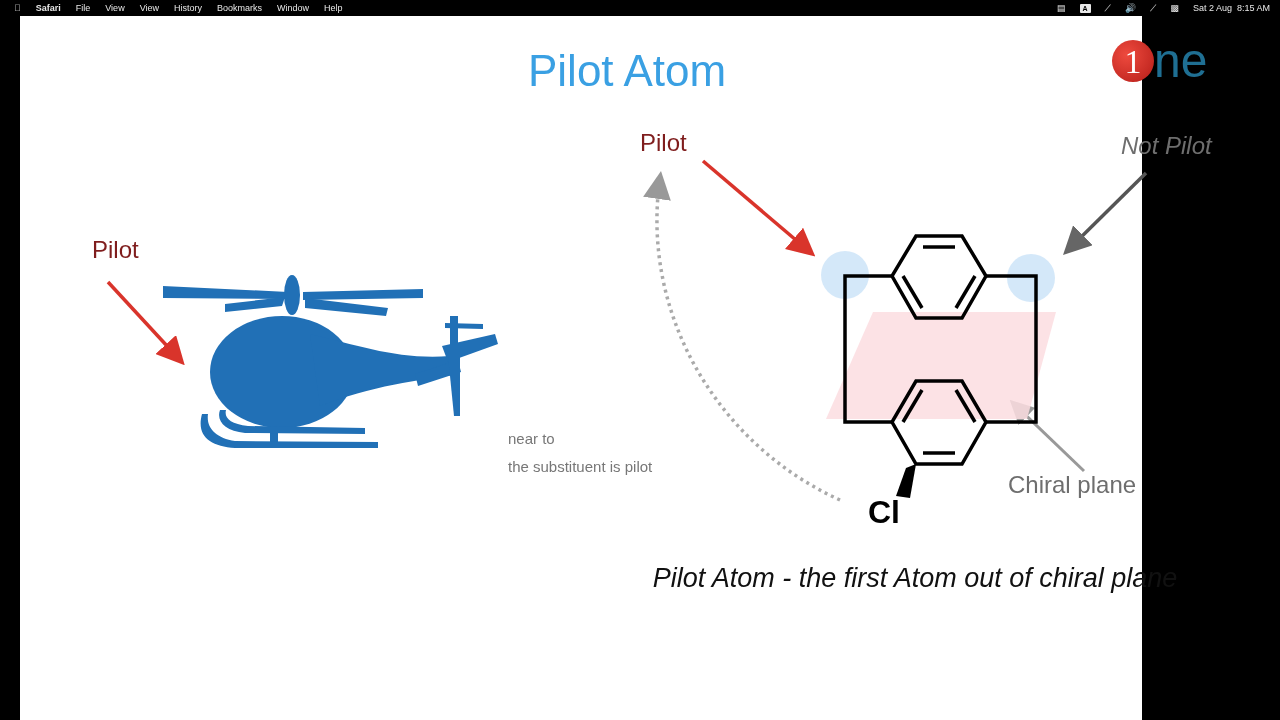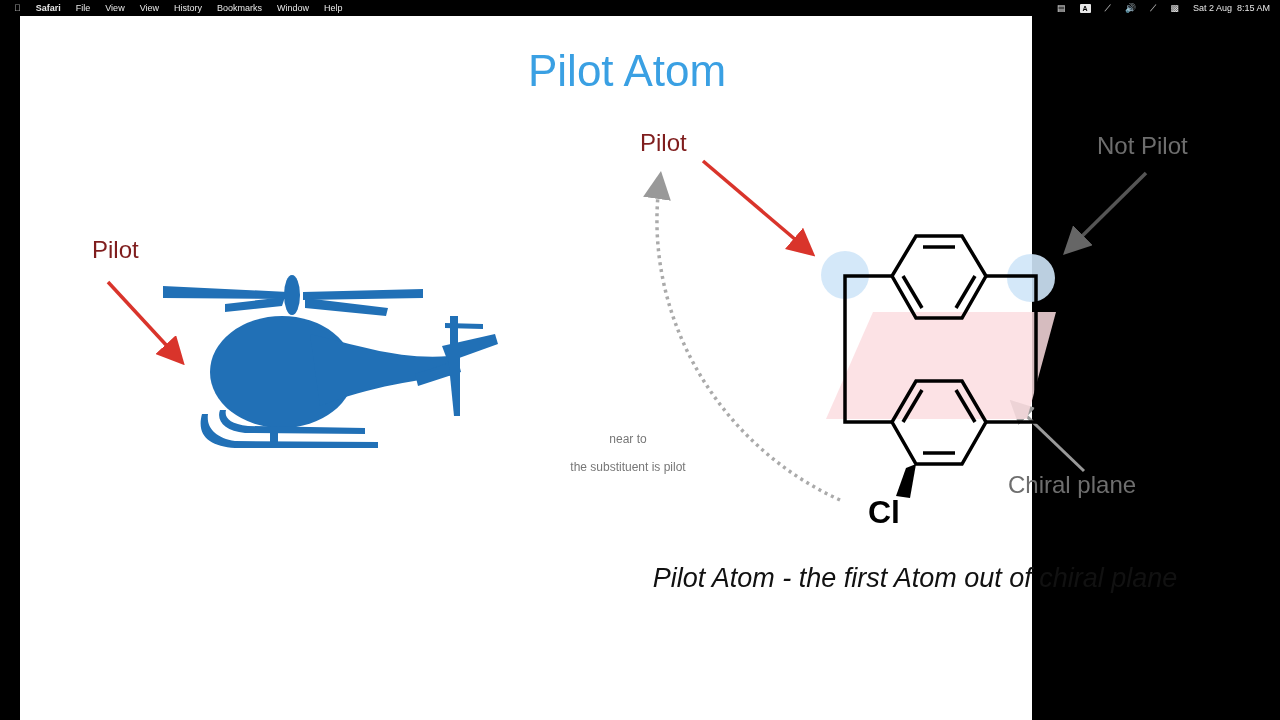--- a/index.html
+++ b/index.html
@@ -4,26 +4,26 @@
 <style>
   html, body { margin:0; padding:0; width:1280px; height:720px; overflow:hidden; background:#000; }
   body { position:relative; font-family:"Liberation Sans", sans-serif; }
   .menubar { position:absolute; left:0; top:0; width:1280px; height:16px; background:#000; color:#e8e8e8; font-size:9px; display:flex; align-items:center; }
   .menubar .left { display:flex; align-items:center; padding-left:14px; }
   .menubar .left span { margin-right:15px; }
   .menubar .app { font-weight:bold; }
   .menubar .right { position:absolute; right:10px; top:0; height:16px; display:flex; align-items:center; }
   .menubar .right span { margin-left:14px; }
   .kbd-badge { background:#e8e8e8; color:#000; font-weight:bold; font-size:7px; padding:0 3px; border-radius:1px; line-height:9px; }
-  .slide { position:absolute; left:20px; top:16px; width:1012px; height:704px; background:#fff; }
+  .slide { position:absolute; left:20px; top:16px; width:1122px; height:704px; background:#fff; }
   .abs { position:absolute; white-space:nowrap; }
   .title { left:508px; top:30px; font-size:44px; color:#3aa0e3; }
   .red { color:#7f1d1d; font-size:24px; }
   .gray { color:#6e6e6e; font-size:24px; }
-  .note { color:#777; font-size:12px; text-align:center; line-height:28px; }
+  .note { color:#777; font-size:15px; text-align:left; line-height:28px; }
   .caption { color:#111; font-size:27px; text-align:center; line-height:44px; }
   svg { position:absolute; left:0; top:0; }
 </style>
 </head>
 <body>
 
 <div class="menubar">
   <div class="left">
     <span></span>
     <span class="app">Safari</span>
@@ -104,24 +104,27 @@
       <line x1="955" y1="406" x2="936" y2="374"></line>
       <line x1="903" y1="437" x2="935" y2="437"></line>
       <polyline points="872,260 825,260 825,406 872,406"></polyline>
       <polyline points="966,260 1016,260 1016,406 966,406"></polyline>
     </g>
     <polygon points="896,448 886,452 876,480 890,482" fill="#000"></polygon>
   </svg>
 
   <div class="abs title">Pilot Atom</div>
 
+  <div class="abs" style="left:1092px;top:24px;">
+    <span style="display:inline-block;width:42px;height:42px;border-radius:50%;background:radial-gradient(circle at 35% 35%,#ee4a3e,#b51d18);color:#fff;font-family:'Liberation Serif',serif;font-size:34px;text-align:center;line-height:44px;vertical-align:middle;">1</span><span style="font-size:48px;color:#1f6f93;vertical-align:middle;line-height:40px;">ne</span>
+  </div>
 
   <div class="abs red" style="left:72px;top:220px;">Pilot</div>
   <div class="abs red" style="left:620px;top:113px;">Pilot</div>
-  <div class="abs gray" style="left:1077px;top:116px;">Not Pilot</div>
+  <div class="abs gray" style="left:1101px;top:116px;font-style:italic;">Not Pilot</div>
   <div class="abs gray" style="left:988px;top:455px;">Chiral plane</div>
   <div class="abs" style="left:848px;top:478px;font-size:32px;font-weight:bold;color:#000;">Cl</div>
 
   <div class="abs note" style="left:488px;top:409px;width:240px;">
     <div>near to</div>
     <div>the substituent is pilot</div>
   </div>
 
   <div class="abs caption" style="left:575px;top:540px;width:640px;font-style:italic;">
     <div>Pilot Atom - the first Atom out of chiral plane</div>

